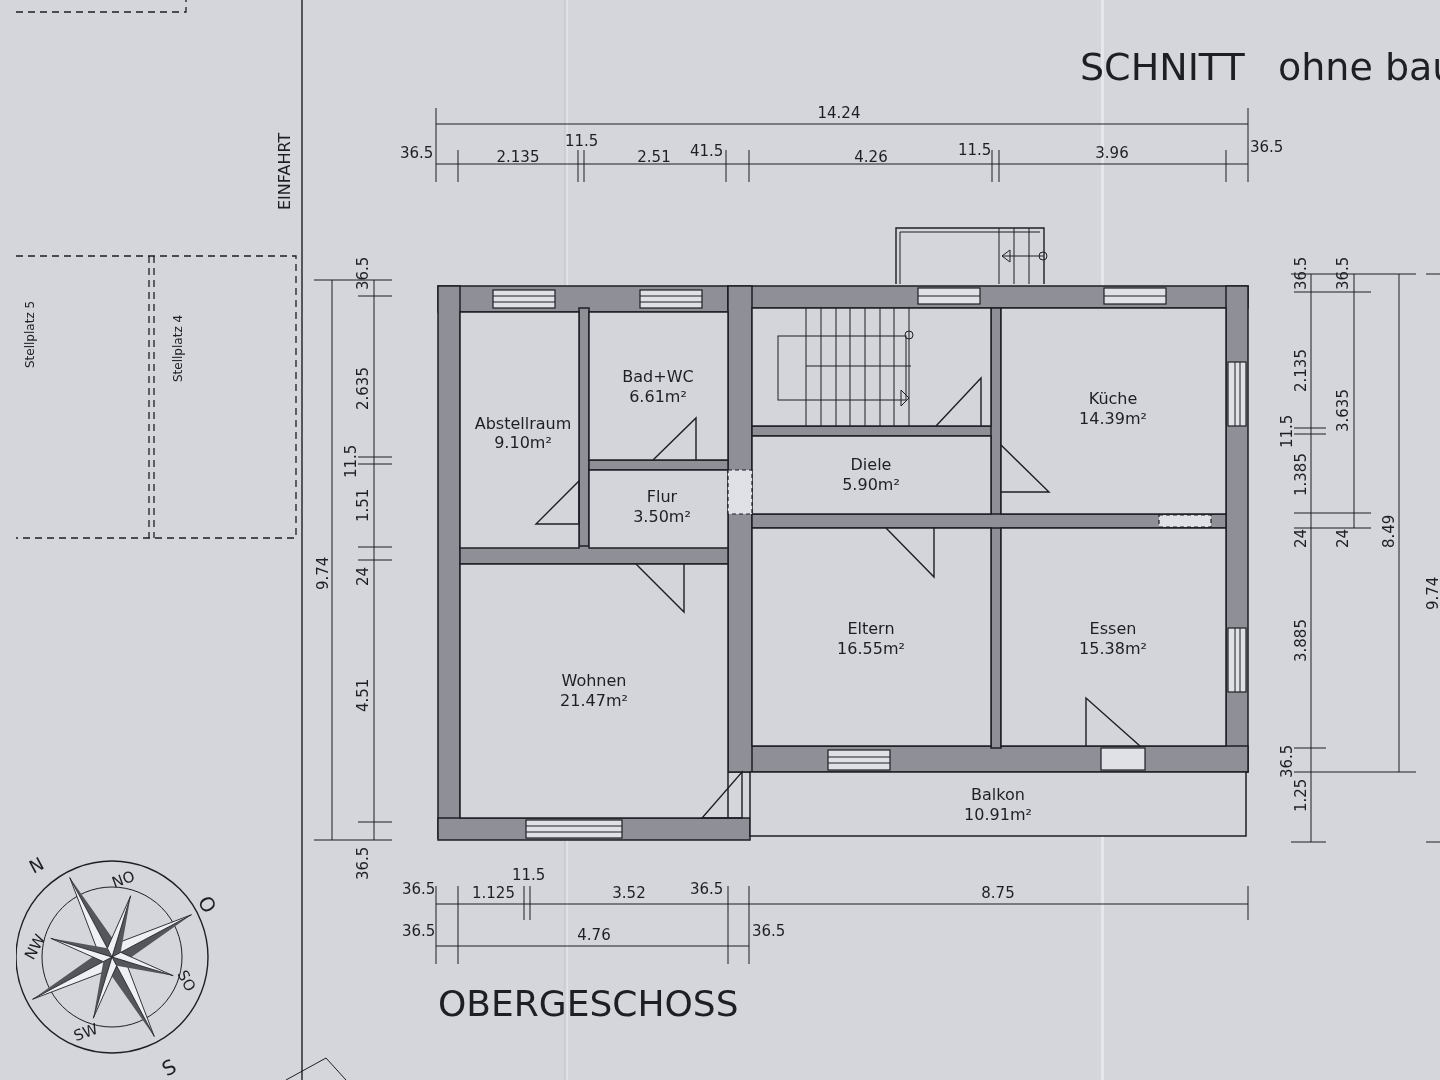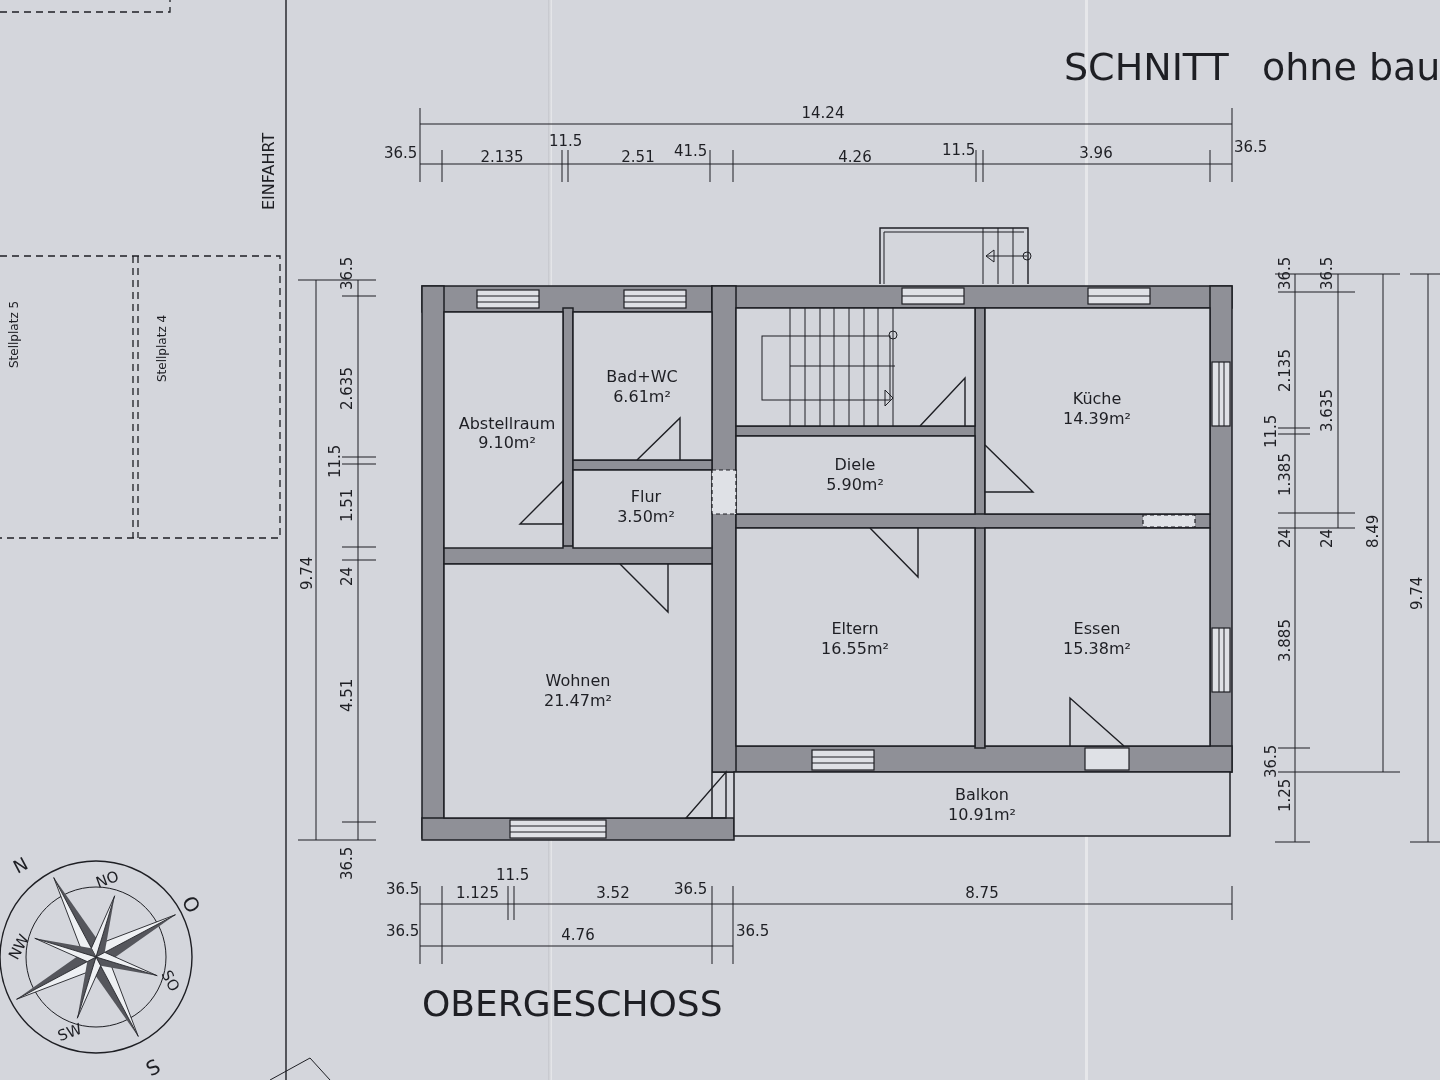--- a/index.html
+++ b/index.html
@@ -1,17 +1,17 @@
 <!DOCTYPE html>
 <html><head>
 <meta charset="utf-8">
 <style>
   html,body{margin:0;padding:0;}
   body{width:1440px;height:1080px;overflow:hidden;background:#d4d6dc;font-family:"DejaVu Sans Condensed","DejaVu Sans",sans-serif;}
-  #sheet{position:absolute;left:0;top:0;width:1156px;height:1080px;}
+  #sheet{position:absolute;left:16px;top:0;width:1156px;height:1080px;}
   .fold{position:absolute;top:0;height:1080px;}
   svg{position:absolute;left:0;top:0;}
   .t{fill:#1e1f24;font-family:"DejaVu Sans","Liberation Sans",sans-serif;}
   .wall{fill:#8f9097;stroke:#1e1f24;stroke-width:1.5;}
   .room{fill:#d3d5db;stroke:#1e1f24;stroke-width:1.5;}
   .ln{stroke:#1e1f24;stroke-width:1.4;fill:none;}
   .thin{stroke:#1e1f24;stroke-width:1;fill:none;}
   .dash{stroke:#1e1f24;stroke-width:1.3;fill:none;stroke-dasharray:7 5;}
   .win{fill:#dfe1e6;stroke:#1e1f24;stroke-width:1.2;}
 </style>

